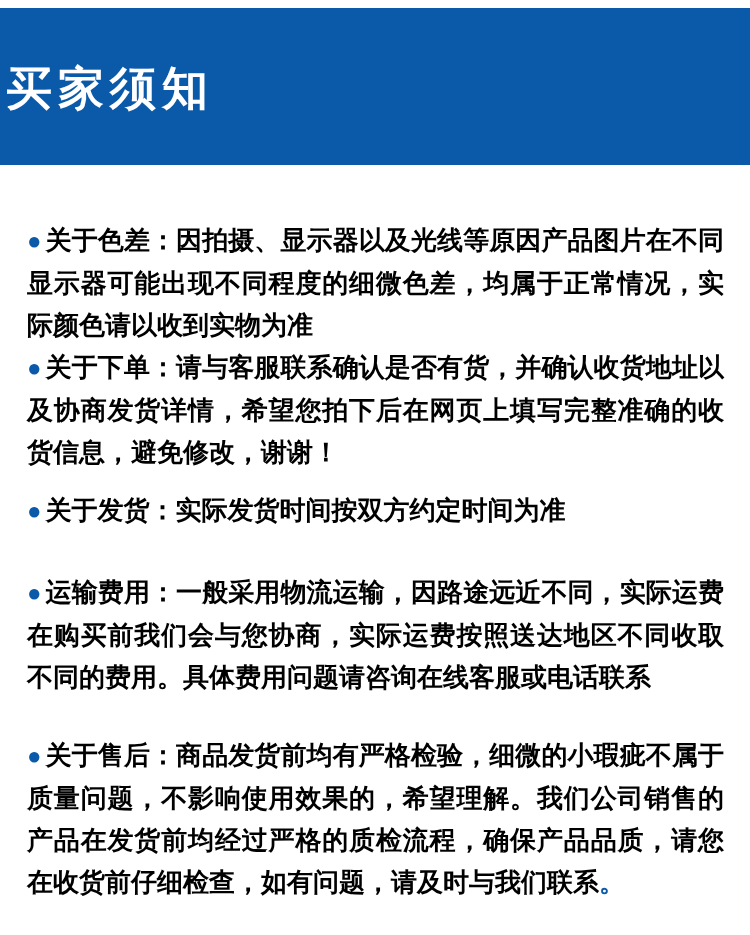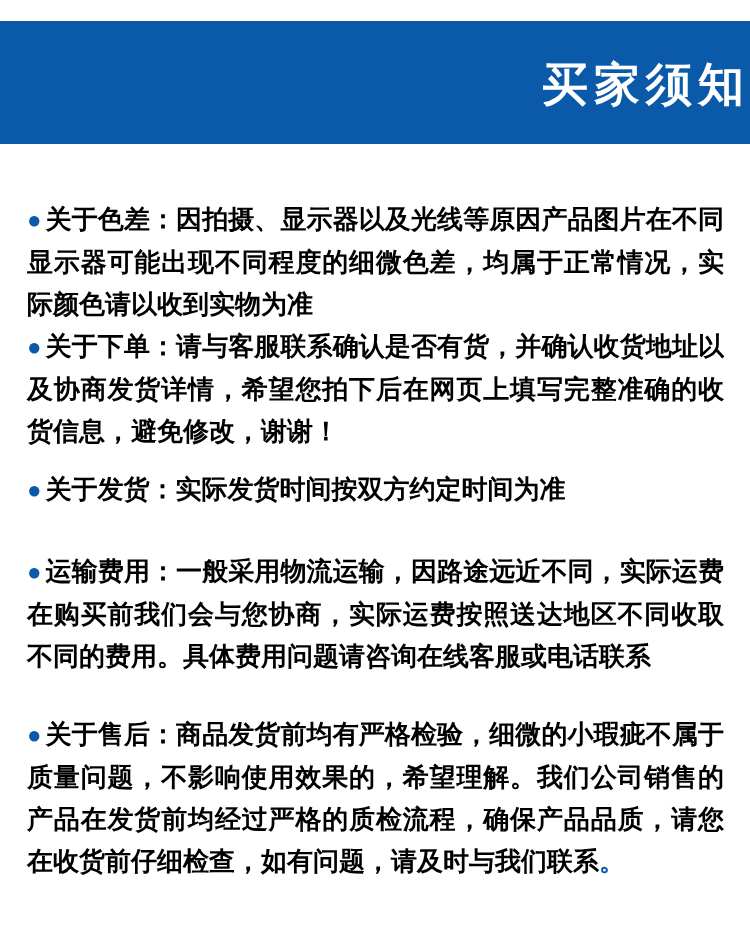--- a/index.html
+++ b/index.html
@@ -10,23 +10,23 @@
   }
   html,body{margin:0;padding:0;}
   body{
     width:750px;height:935px;overflow:hidden;
     background:var(--page_bg,#fff);
     font-family:"Liberation Sans","DejaVu Sans",sans-serif;
   }
   .page{width:750px;height:935px;position:relative;background:var(--page_bg,#fff);}
   
   .banner{
-    margin-top:21px;height:123px;width:750px;
+    margin-top:8px;height:157px;width:750px;
     background:var(--header_blue,#0b5aa9);
-    display:flex;flex-direction:column;align-items:flex-end;justify-content:center;
+    display:flex;flex-direction:column;align-items:flex-start;justify-content:center;
     box-sizing:border-box;padding-top:2px;
   }
   .banner-title{
     color:#ffffff;font-size:46px;font-weight:bold;
     letter-spacing:6px;text-indent:6px;line-height:52px;
     white-space:nowrap;
   }
   .banner-pill{
     margin-top:8px;
     border:2px solid #ffffff;border-radius:15px;

